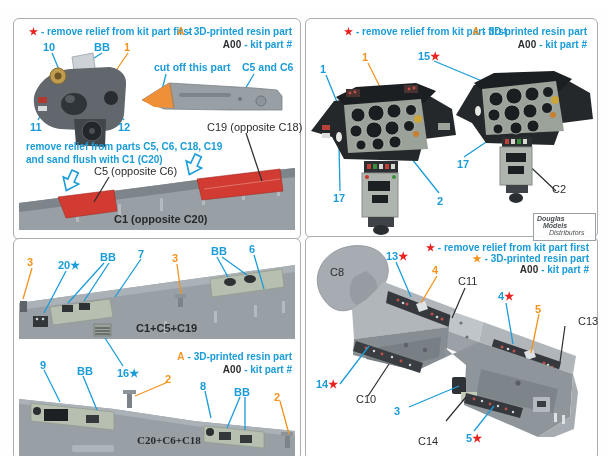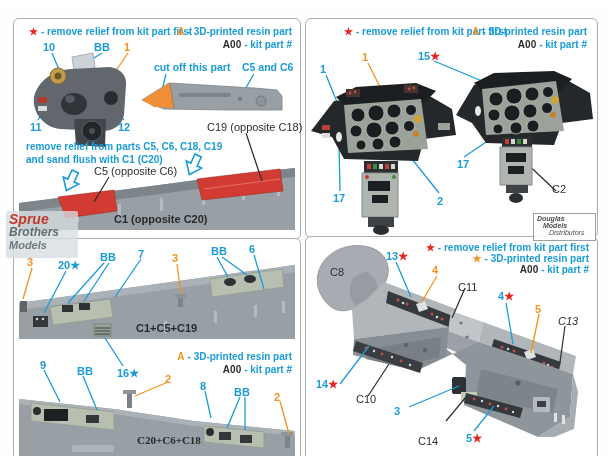--- a/index.html
+++ b/index.html
@@ -397,35 +397,30 @@
         <path d="M62,159 L83,127"></path>
         <path d="M140,184 L160,160"></path>
       </g>
     </svg>
     <div class="lg" style="right:8px;top:6px;"><span class="key star-red">★</span><span>- remove relief from kit part first</span></div>
     <div class="lg" style="right:8px;top:17px;"><span class="key star-or">★</span><span>- 3D-printed resin part</span></div>
     <div class="lg" style="right:8px;top:28px;"><span class="key key-bk">A00</span><span>- kit part #</span></div>
     <span class="bk" style="left:24px;top:30px;">C8</span>
     <span class="cb" style="left:80px;top:14px;"><span>13</span><span class="star-red">★</span></span>
     <span class="cb or" style="left:126px;top:28px;">4</span>
-    <span class="bk" style="left:152px;top:45px;">C11</span>
+    <span class="bk" style="left:152px;top:39px;">C11</span>
     <span class="cb" style="left:192px;top:54px;"><span>4</span><span class="star-red">★</span></span>
     <span class="cb or" style="left:229px;top:67px;">5</span>
-    <span class="bk" style="left:252px;top:79px;font-style:italic;">C13</span>
+    <span class="bk" style="left:272px;top:79px;">C13</span>
     <span class="cb" style="left:10px;top:142px;"><span>14</span><span class="star-red">★</span></span>
     <span class="bk" style="left:50px;top:157px;">C10</span>
     <span class="cb" style="left:88px;top:169px;">3</span>
     <span class="bk" style="left:112px;top:199px;">C14</span>
     <span class="cb" style="left:160px;top:196px;"><span>5</span><span class="star-red">★</span></span>
   </div>
 
-  <div class="wm" id="wm-sprue">
-    <div class="l1">Sprue</div>
-    <div class="l2">Brothers</div>
-    <div class="l3">Models</div>
-  </div>
   <div class="wm" id="wm-douglas">
     <div class="l1">Douglas</div>
     <div class="l2">Models</div>
     <div class="l3">Distributors</div>
   </div>
 
 </div>
 
 </body></html>

